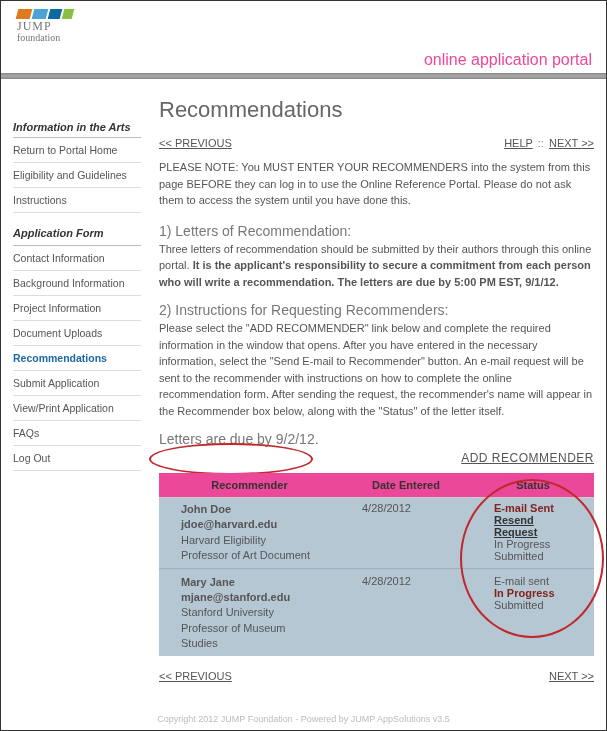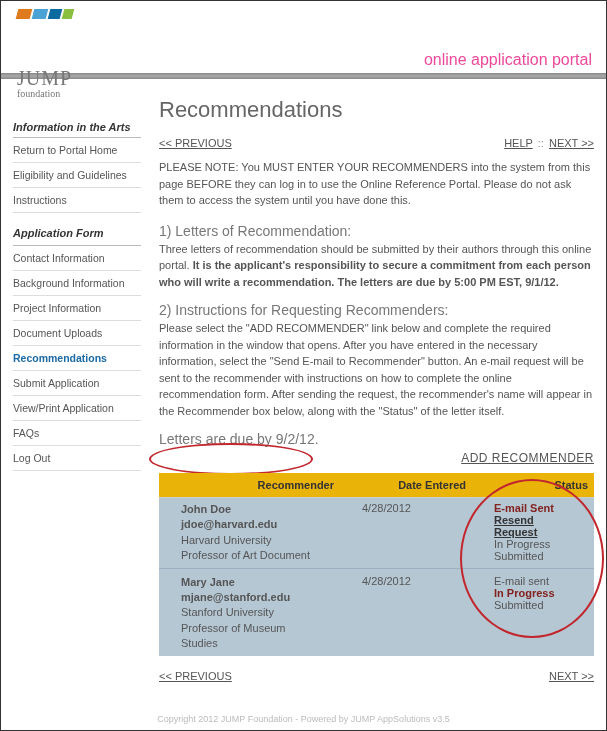--- a/index.html
+++ b/index.html
@@ -27,21 +27,21 @@
     left: 16px;
     top: 8px;
   }
   .logo-shapes { display:flex; gap:2px; }
   .sq { width: 14px; height: 10px; transform: skewX(-15deg); }
   .sq1 { background:#e07a1f; }
   .sq2 { background:#4aa3d4; }
   .sq3 { background:#0b6aa0; width:12px; }
   .sq4 { background:#8bbf3f; width:10px; }
   .logo-text { font-family: Georgia, serif; color:#777; }
-  .logo-jump { font-size:20px; letter-spacing:1px;margin-top:48px; }
+  .logo-jump { font-size:12px; letter-spacing:1px; }
   .logo-sub { font-size:10px; margin-top:-2px; }
   .portal-label {
     position:absolute; right:14px; bottom:4px; font-size:16px; color:#ec4899;
   }
   .hr-bar {
     height: 6px;
     background: linear-gradient(#888,#aaa,#888);
     margin: 0;
     border: none;
   }
@@ -89,21 +89,21 @@
   }
   .add-link-wrap { position:relative; margin-bottom:8px;text-align:right; }
   .add-link {
     text-decoration:underline; color:#555; font-size:12px; letter-spacing:0.5px; cursor:pointer;
   }
 
   table.rec {
     width:100%; border-collapse:collapse; font-size:11px;
   }
   table.rec th {
-    text-align:right; font-weight:bold; color:#333; padding:6px 6px; background:#eab308;
+    text-align:center; font-weight:bold; color:#333; padding:6px 6px; background:#ec4899;
     border-bottom:1px solid #ccc;
   }
   table.rec td { vertical-align:top; padding:4px 22px; }
   table.rec tbody tr { background:#b6c7d4; }
   table.rec tbody tr.sep-row td { border-top:1px solid #9bb0c0; padding-top:6px; }
   .rec-block div { line-height:1.4; }
   .emph { font-weight:bold; color:#82221e; }
   .emph-link { font-weight:bold; color:#333; text-decoration:underline; cursor:pointer; }
   .footer-nav {
     display:flex; justify-content:space-between; font-size:11px; margin:14px 0 6px 0;
@@ -197,21 +197,21 @@
             <th>Recommender</th>
             <th style="width:120px">Date Entered</th>
             <th style="width:110px">Status</th>
           </tr>
         </thead>
         <tbody>
           <tr>
             <td class="rec-block">
               <div><b>John Doe</b></div>
               <div><b>jdoe@harvard.edu</b></div>
-              <div>Harvard University</div>
+              <div>Harvard Eligibility</div>
               <div>Professor of Art Document</div>
             </td>
             <td>4/28/2012</td>
             <td>
               <div class="emph">E-mail Sent</div>
               <div><a class="emph-link">Resend Request</a></div>
               <div>In Progress</div>
               <div>Submitted</div>
             </td>
           </tr>

